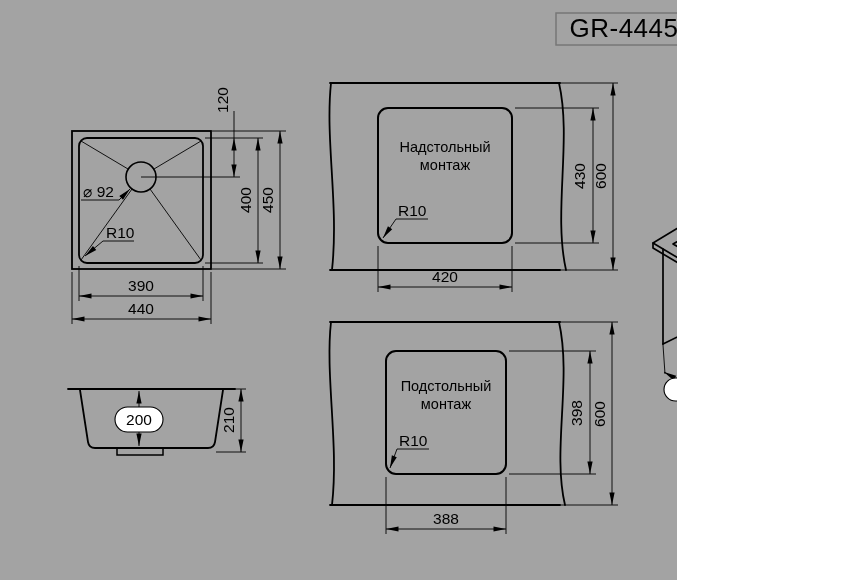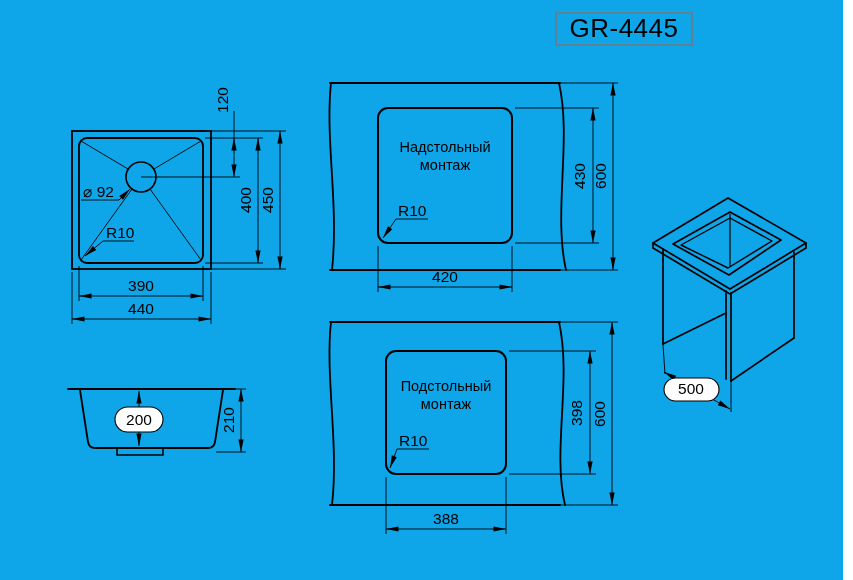--- a/index.html
+++ b/index.html
@@ -1,16 +1,16 @@
 <!DOCTYPE html>
 <html><head>
 <meta charset="utf-8">
 <style>
   html,body{margin:0;padding:0;background:#ffffff;}
-  .stage{position:relative;width:843px;height:580px;background:#0ea5e9;overflow:hidden;
+  .stage{position:relative;width:677px;height:580px;background:#a3a3a3;overflow:hidden;
          font-family:"Liberation Sans", sans-serif;}
   svg{display:block;}
   .o{stroke:#000;stroke-width:1.8;fill:none;stroke-linecap:round;}
   .o2{stroke:#000;stroke-width:2;fill:none;}
   .d{stroke:#000;stroke-width:0.9;fill:none;}
   .balloon{stroke:#000;stroke-width:1.1;fill:#ffffff;}
   text{fill:#000;font-family:"Liberation Sans", sans-serif;}
   .dim{font-size:15.5px;}
   .lbl{font-size:14.5px;}
   .ttl{font-size:26px;letter-spacing:0.5px;}

